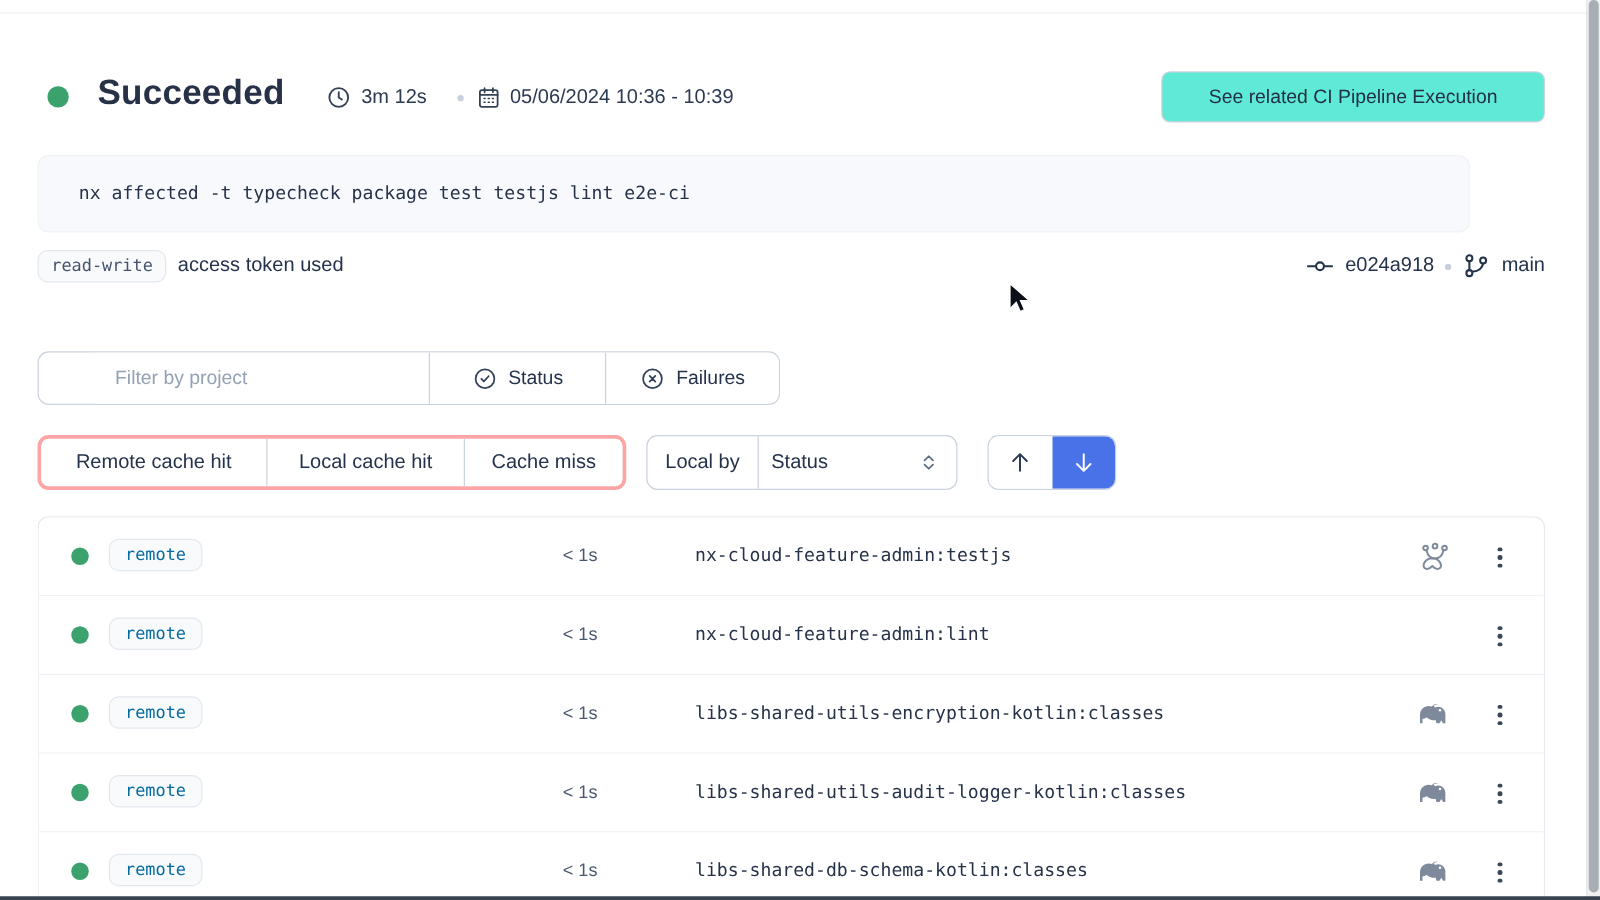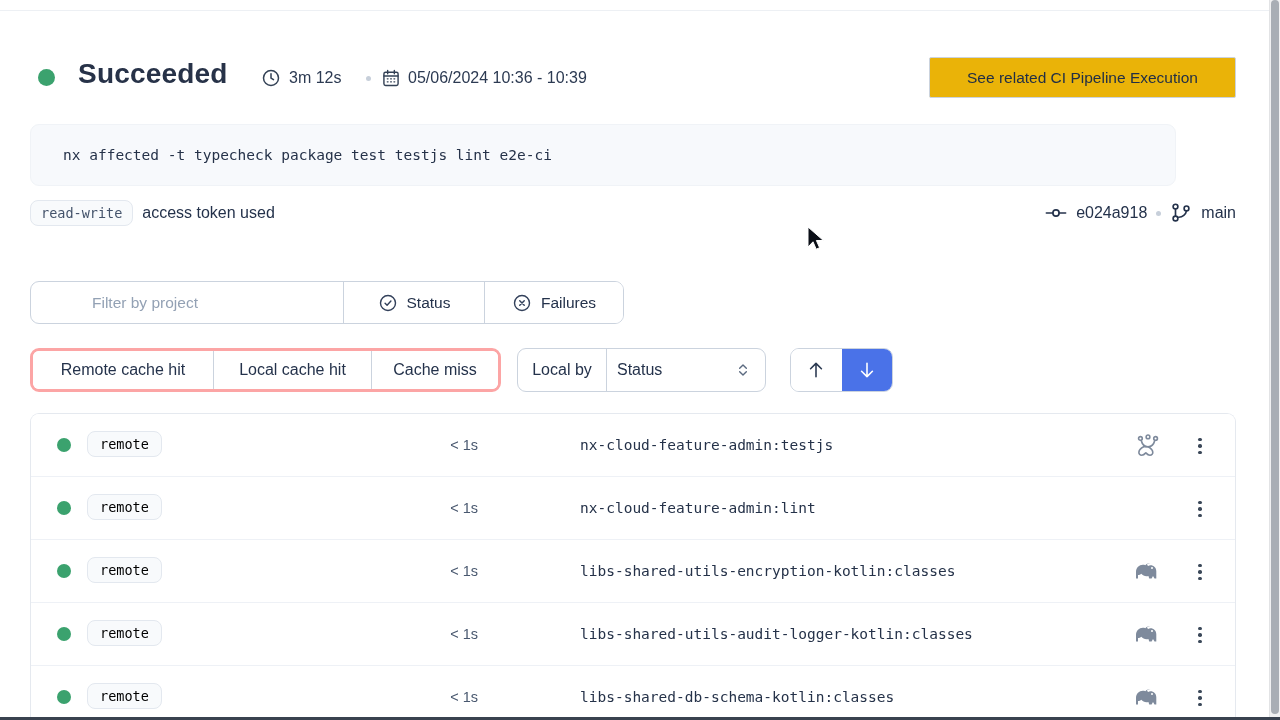--- a/index.html
+++ b/index.html
@@ -15,21 +15,21 @@
   .page-title { position:absolute; left:78px; top:58px; font-size:28px; font-weight:700; color:#273248; letter-spacing:.2px; }
   .meta-icon { position:absolute; width:20px; height:20px; color:#334155; }
   .clock-pos { left:261px; top:68px; }
   .cal-pos { left:381px; top:68px; }
   .meta-text { position:absolute; top:69px; font-size:16px; color:#2c3a52; }
   .duration-pos { left:289px; }
   .date-pos { left:408px; }
   .meta-sep { position:absolute; left:366px; top:76px; width:5px; height:5px; border-radius:50%; background:#c7cfda; }
   .cta-button {
     position:absolute; left:929px; top:57px; width:307px; height:41px;
-    border:1px solid #cbd3de; border-radius:2px; background:#eab308;
+    border:1px solid #cbd3de; border-radius:7px; background:#5eead4;
     display:flex; align-items:center; justify-content:center;
     font-size:15.5px; font-weight:500; color:#222f45; cursor:pointer;
   }
 
   
   .command-box {
     position:absolute; left:30px; top:124px; width:1146px; height:62px;
     background:#f7f9fc; border:1px solid #f0f3f7; border-radius:9px;
     display:flex; align-items:center; padding-left:32px;
   }
@@ -100,25 +100,25 @@
   
   .task-card {
     position:absolute; left:30px; top:413px; width:1206px; height:307px;
     border:1px solid #e5e9ef; border-bottom:none; border-radius:9px 9px 0 0;
     background:#fff; overflow:hidden;
   }
   .task-row { position:relative; height:63px; border-bottom:1px solid #eef1f6; background:#fff; cursor:pointer; }
   .row-dot { position:absolute; left:26px; top:24px; width:14px; height:14px; border-radius:50%; background:#3ba26e; }
   .row-badge {
     position:absolute; left:56px; top:17px;
-    font-family:"DejaVu Sans Mono", monospace; font-size:13.5px; color:#000000;
+    font-family:"DejaVu Sans Mono", monospace; font-size:13.5px; color:#0369a1;
     background:#f8fafc; border:1px solid #e3e8ef; border-radius:8px; padding:4px 12px;
   }
   .row-duration { position:absolute; left:400px; top:23px; width:47px; text-align:right; font-size:14.5px; color:#49586f; }
-  .row-name { position:absolute; left:525px; top:23px; font-family:"DejaVu Sans Mono", monospace; font-size:14.5px; color:#253249;margin-left:24px; }
+  .row-name { position:absolute; left:525px; top:23px; font-family:"DejaVu Sans Mono", monospace; font-size:14.5px; color:#253249; }
   .row-tool { position:absolute; right:74px; top:19px; width:26px; height:26px; color:#7e8a9c; }
   .row-kebab { position:absolute; right:26px; top:20px; width:18px; height:24px; display:flex; flex-direction:column; align-items:center; justify-content:center; gap:3px; cursor:pointer; }
   .row-kebab span { width:3.5px; height:3.5px; border-radius:50%; background:#3b4859; }
 
   
   .scrollbar-track { position:absolute; right:0; top:0; width:11px; height:720px; background:#f1f1f2; border-left:1px solid #e2e3e5; }
   .scrollbar-thumb { position:absolute; right:1px; top:0; width:8px; height:714px; border-radius:4px; background:#a9aeb5; }
   .bottom-bar { position:absolute; left:0; top:717px; width:1280px; height:3px; background:#39424f; }
   .mouse-cursor { position:absolute; left:806px; top:226px; width:20px; height:30px; }
 </style>

